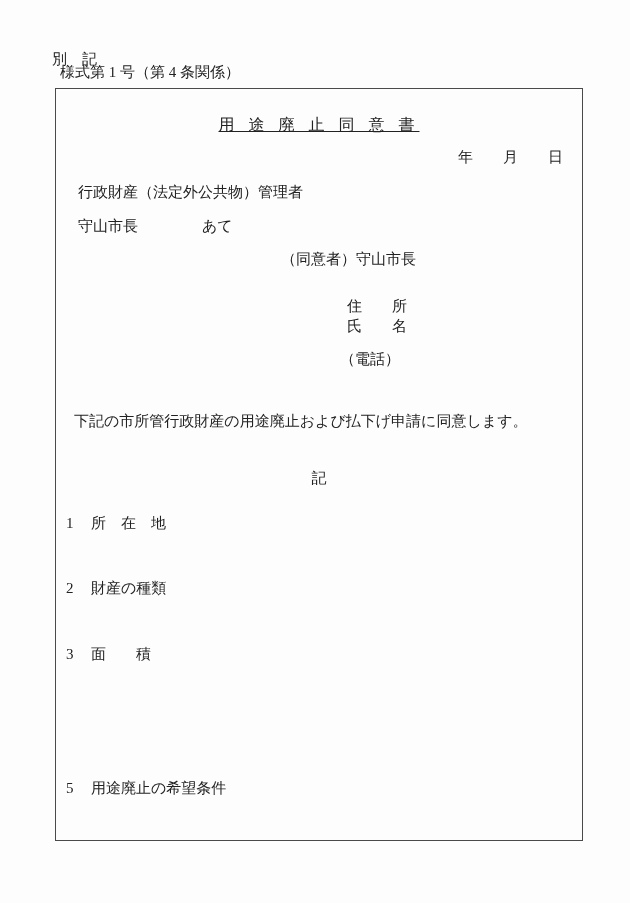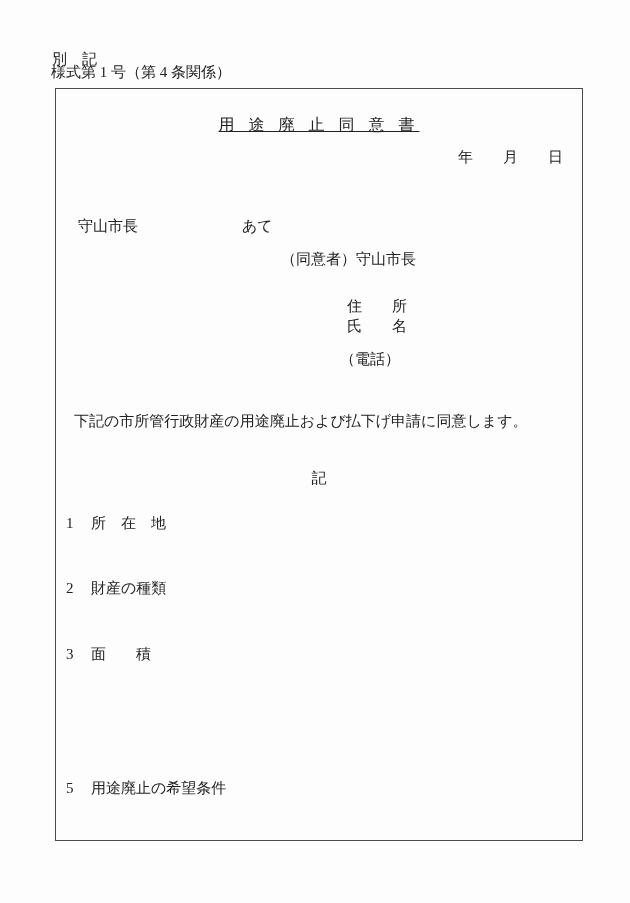--- a/index.html
+++ b/index.html
@@ -22,21 +22,21 @@
     line-height: 18px;
   }
   .appendix {
     position: absolute;
     left: 52px;
     top: 37px;
     margin-top: 13px;
   }
   .form-number {
     position: absolute;
-    left: 51px;
+    left: 60px;
     top: 63px;
   }
   .form-box {
     position: absolute;
     left: 55px;
     top: 88px;
     width: 526px;
     height: 751px;
     border: 1px solid #4a4a4a;
     background: #fdfdfd;
@@ -61,21 +61,21 @@
     position: absolute;
     top: 94px;
     left: 22px;
   }
   .addressee-line {
     position: absolute;
     top: 128px;
     left: 22px;
   }
   .addressee-suffix {
-    margin-left: 104px;
+    margin-left: 64px;
   }
   .consenter-heading {
     position: absolute;
     top: 161px;
     left: 225px;
   }
   .address-label {
     position: absolute;
     top: 208px;
     left: 291px;
@@ -125,20 +125,21 @@
   <div class="appendix">別　記</div>
 
   <div class="form-number">様式第 1 号（第 4 条関係）</div>
 
   <div class="form-box">
 
     <div class="form-title">用 途 廃 止 同 意 書</div>
 
     <div class="date-line">年　　月　　日</div>
 
+    <div class="addressee-role">行政財産（法定外公共物）管理者</div>
 
     <div class="addressee-line">
       <span>守山市長</span><span class="addressee-suffix">あて</span>
     </div>
 
     <div class="consenter-heading">（同意者）守山市長</div>
 
     <div class="address-label">住　　所</div>
 
     <div class="name-label">氏　　名</div>

